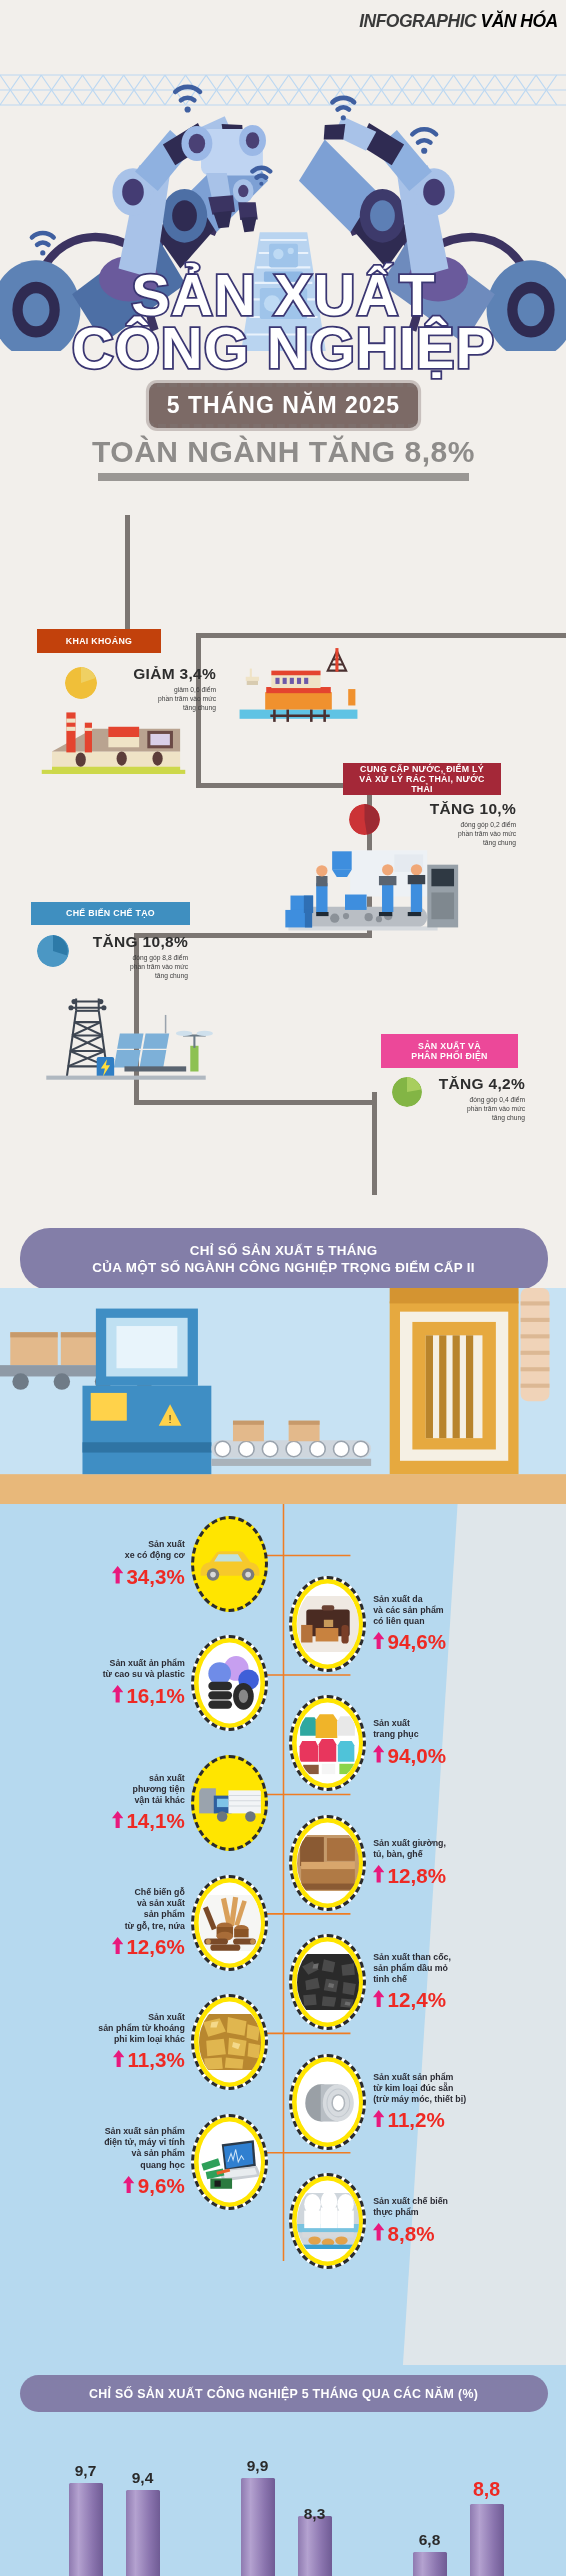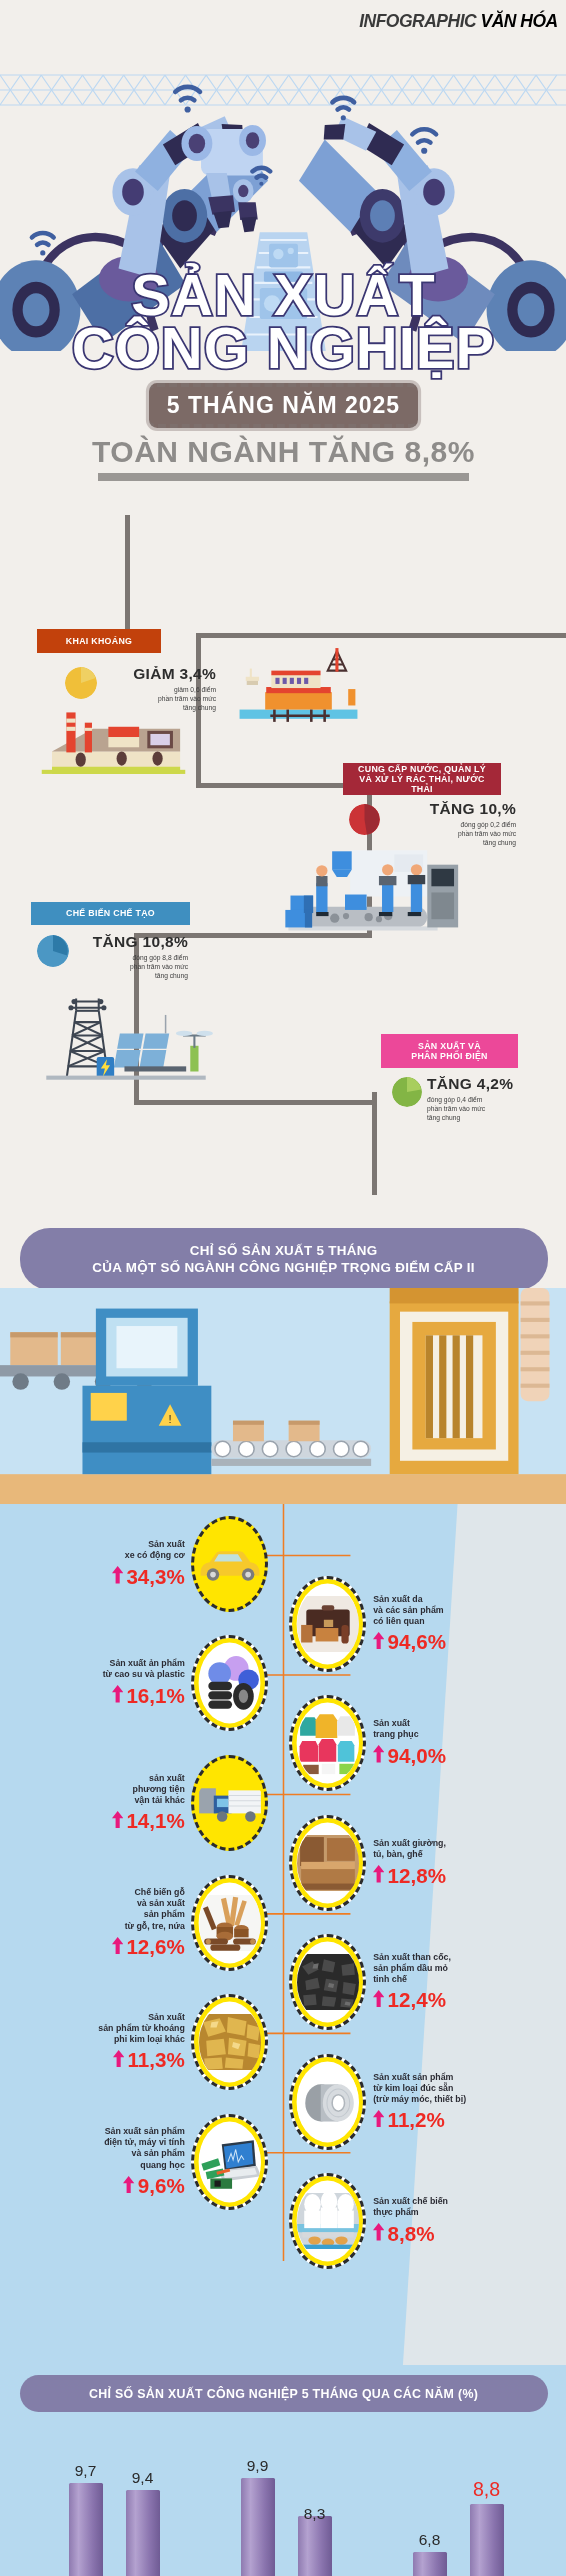--- a/index.html
+++ b/index.html
@@ -79,21 +79,21 @@
             border:3.6px dashed #2b2b2b; display:flex; align-items:center; justify-content:center; overflow:hidden; position:relative; }
   .bubble.photo { background:#fff; box-shadow:inset 0 0 0 4.6px #ffe500; }
 
   
   .chartsec { position:absolute; left:0; top:2365px; width:567px; height:546px; background:#b6d9ef; }
   .chart-banner { position:absolute; left:19.6px; top:10.3px; width:528px; height:37px; background:#837ea8;
                   border-radius:20.6px; color:#fff; display:flex; align-items:center; justify-content:center;
                   font-size:12.4px; font-weight:bold; letter-spacing:0.3px; }
   .plot { position:absolute; left:57px; top:88px; width:459px; height:350px; }
   .bar { position:absolute; bottom:90px; width:34px; background:linear-gradient(90deg,#8e7ab0 0%,#b4a2d0 28%,#8a74ae 70%,#6f5b94 100%); }
-  .barlabel { position:absolute; font-size:15.5px; font-weight:normal; color:#2a2a2a; white-space:nowrap; }
+  .barlabel { position:absolute; font-size:15.5px; font-weight:bold; color:#2a2a2a; white-space:nowrap; }
   .barlabel.hl { color:#ee2a24; font-size:19.6px; }
 </style>
 </head>
 <body>
 
 <div class="page">
 
   <div class="hero">
 
     <div class="brand">
@@ -281,21 +281,21 @@
       <rect x="197" y="6" width="6" height="46" fill="#e4442f"></rect>
       <g fill="#efe3c6">
           <rect x="22" y="62" width="26" height="8"></rect>
           <rect x="30" y="46" width="4" height="18"></rect>
         </g>
       <rect x="24" y="70" width="22" height="8" fill="#d8cbb0"></rect>
       <rect x="222" y="86" width="14" height="32" fill="#f0912e"></rect>
     </svg>
 
     <div class="tag red" style="left:343px; top:248px; width:158px; height:32px; white-space:pre-line;">
-      <span>CUNG CẤP NƯỚC, QUẢN LÝ
+      <span>CUNG CẤP NƯỚC, ĐIỂM LÝ
 VÀ XỬ LÝ RÁC THẢI, NƯỚC THẢI</span>
     </div>
     <svg class="pie" style="left:349px; top:289px; width:31px; height:31px;" viewBox="0 0 100 100">
       <circle cx="50" cy="50" r="50" fill="#cb3336"></circle>
       <path d="M50 50 L50 0 A50 50 0 0 1 58 99 Z" fill="#9d2a33"></path>
     </svg>
     <div class="statblock" style="left:387px; top:285px; width:129px; text-align:right;">
       <div class="bignum">TĂNG 10,%</div>
       <div class="smallnote" style="white-space:pre-line;">đóng góp 0,2 điểm
 phần trăm vào mức
@@ -383,21 +383,21 @@
     </svg>
 
     <div class="tag green" style="left:381px; top:519px; width:137px; height:34px; white-space:pre-line;">
       <span>SẢN XUẤT VÀ
 PHÂN PHỐI ĐIỆN</span>
     </div>
     <svg class="pie" style="left:392px; top:562px; width:30px; height:30px;" viewBox="0 0 100 100">
       <circle cx="50" cy="50" r="50" fill="#83b545"></circle>
       <path d="M50 50 L50 0 A50 50 0 0 1 97 42 Z" fill="#a8ce5e"></path>
     </svg>
-    <div class="statblock" style="left:427px; top:560px; width:98px; ">
+    <div class="statblock" style="left:427px; top:560px; width:98px; text-align:right;">
       <div class="bignum">TĂNG 4,2%</div>
       <div class="smallnote" style="white-space:pre-line;">đóng góp 0,4 điểm
 phần trăm vào mức
 tăng chung</div>
     </div>
     <svg style="position:absolute; left:36px; top:469px; width:180px; height:103px;" viewBox="0 0 350 200">
       <g stroke="#3e4652" stroke-width="4" fill="none">
         <path d="M60 180 L78 52 M140 180 L122 52"></path>
         <path d="M78 52 L122 52"></path>
         <path d="M62 160 L138 160 M66 130 L134 130 M70 100 L130 100 M74 74 L126 74"></path>

